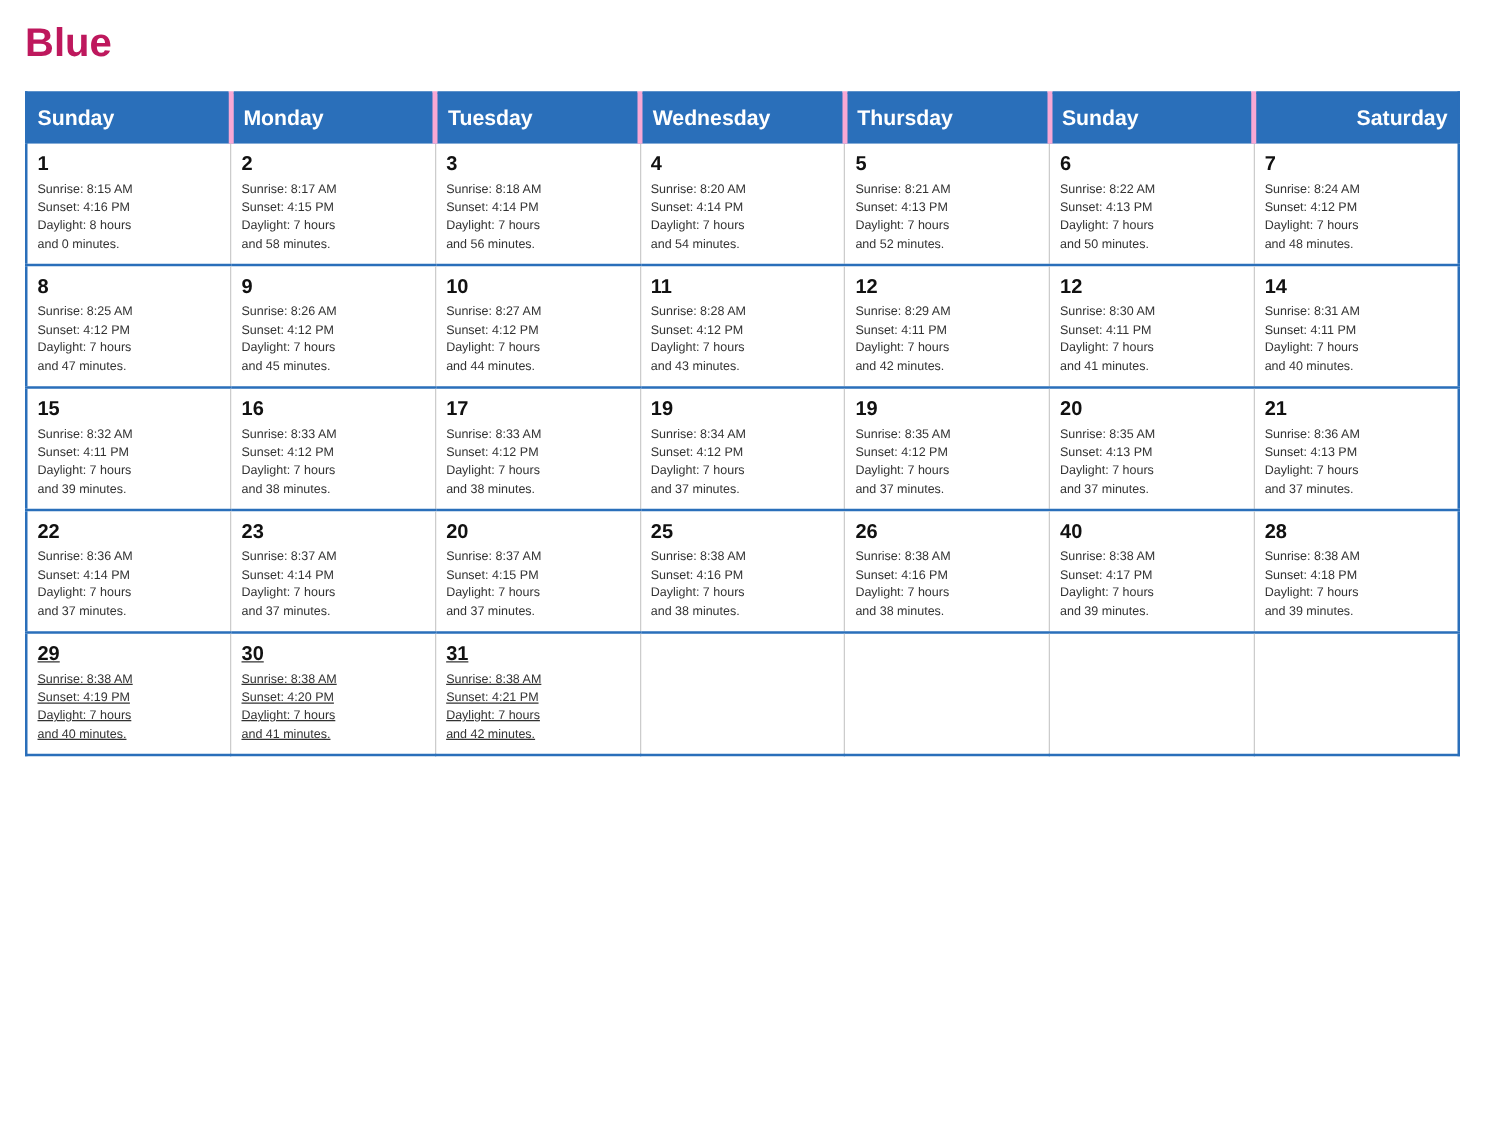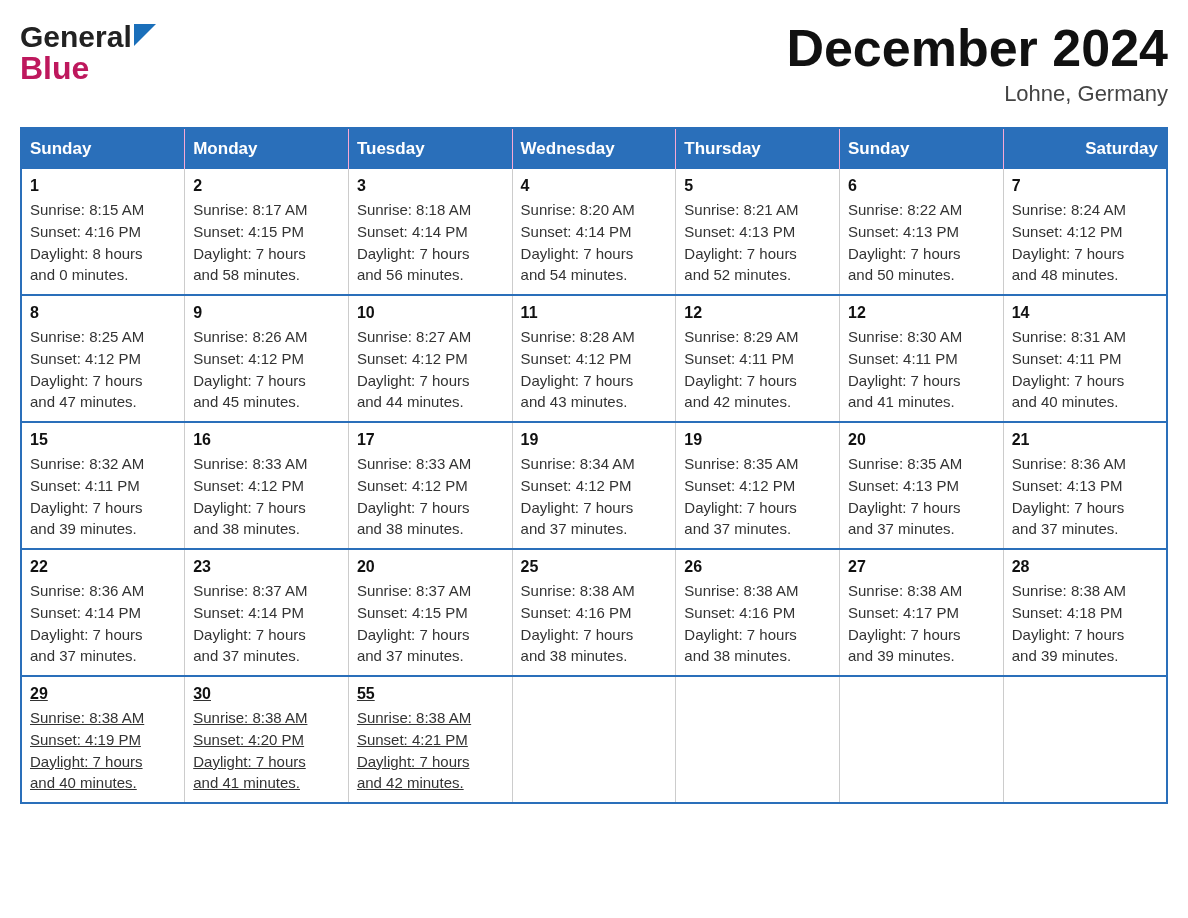--- a/index.html
+++ b/index.html
@@ -40,21 +40,21 @@
       border-collapse: collapse;
       border: 2px solid #2a6fba;
     }
     .calendar thead tr th {
       background-color: #2a6fba;
       color: #fff;
       font-size: 17px;
       font-weight: bold;
       padding: 10px 8px;
       text-align: left;
-      border-right: 1px solid #f9a8d4;
+      border-right: 4px solid #f9a8d4;
     }
     .calendar thead tr th:last-child {
       border-right: none;
       text-align: right;
     }
     .calendar tbody tr td {
       vertical-align: top;
       padding: 8px;
       border-right: 1px solid #ccc;
       border-bottom: 2px solid #2a6fba;
@@ -71,44 +71,34 @@
       text-decoration: underline;
     }
     .day-number {
       font-size: 16px;
       font-weight: bold;
       color: #111;
       margin-bottom: 4px;
       display: block;
     }
     .day-info {
-      font-size: 15px;
+      font-size: 10px;
       color: #333;
       line-height: 1.45;
     }
     .empty-cell {
       background: #fff;
     }
   </style>
 </head>
 <body>
 
 <div class="header">
   <div class="logo">
-    <div style="display:flex; align-items:center;">
-      <span style="font-size:30px; font-weight:bold; color:#222; font-family:Arial,sans-serif;">General</span>
-      <svg width="22" height="22" viewBox="0 0 22 22" style="margin-left:2px; margin-top:-4px;">
-        <polygon points="0,0 22,0 0,22" fill="#1a6fba"></polygon>
-      </svg>
-    </div>
     <div style="font-size:32px; font-weight:bold; color:#be185d; font-family:Arial,sans-serif; margin-top:-4px;">Blue</div>
-  </div>
-  <div class="title-block">
-    <div class="month-title">December 2024</div>
-    <div class="location">Lohne, Germany</div>
   </div>
 </div>
 
 <table class="calendar">
   <thead>
     <tr>
       <th>Sunday</th>
       <th>Monday</th>
       <th>Tuesday</th>
       <th>Wednesday</th>
@@ -223,39 +213,39 @@
       </td>
         <td>
         <span class="day-number">25</span>
         <div class="day-info">Sunrise: 8:38 AM<br>Sunset: 4:16 PM<br>Daylight: 7 hours<br>and 38 minutes.</div>
       </td>
         <td>
         <span class="day-number">26</span>
         <div class="day-info">Sunrise: 8:38 AM<br>Sunset: 4:16 PM<br>Daylight: 7 hours<br>and 38 minutes.</div>
       </td>
         <td>
-        <span class="day-number">27</span>
+        <span class="day-number">40</span>
         <div class="day-info">Sunrise: 8:38 AM<br>Sunset: 4:17 PM<br>Daylight: 7 hours<br>and 39 minutes.</div>
       </td>
         <td>
         <span class="day-number">28</span>
         <div class="day-info">Sunrise: 8:38 AM<br>Sunset: 4:18 PM<br>Daylight: 7 hours<br>and 39 minutes.</div>
       </td>
       </tr>
       <tr>
         <td>
         <span class="day-number">29</span>
         <div class="day-info">Sunrise: 8:38 AM<br>Sunset: 4:19 PM<br>Daylight: 7 hours<br>and 40 minutes.</div>
       </td>
         <td>
         <span class="day-number">30</span>
         <div class="day-info">Sunrise: 8:38 AM<br>Sunset: 4:20 PM<br>Daylight: 7 hours<br>and 41 minutes.</div>
       </td>
         <td>
-        <span class="day-number">55</span>
+        <span class="day-number">31</span>
         <div class="day-info">Sunrise: 8:38 AM<br>Sunset: 4:21 PM<br>Daylight: 7 hours<br>and 42 minutes.</div>
       </td>
         <td class="empty-cell"></td>
         <td class="empty-cell"></td>
         <td class="empty-cell"></td>
         <td class="empty-cell"></td>
       </tr>
     </tbody>
 </table>
 

